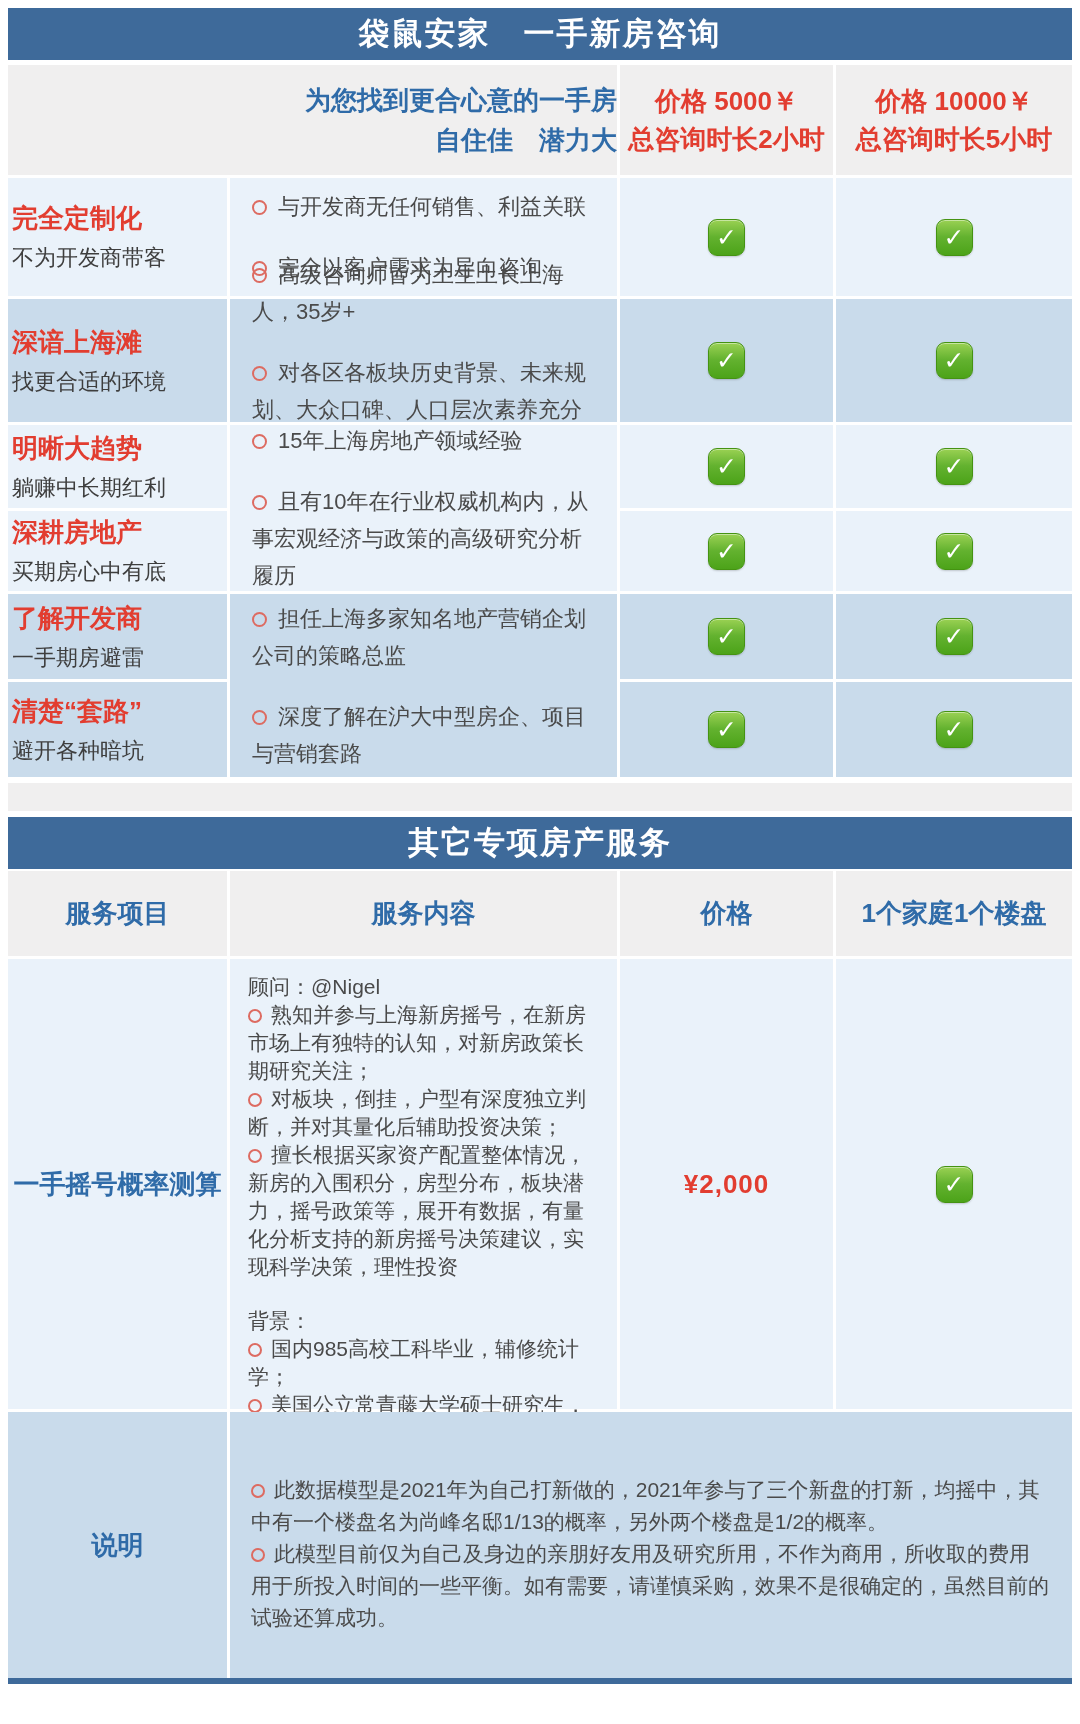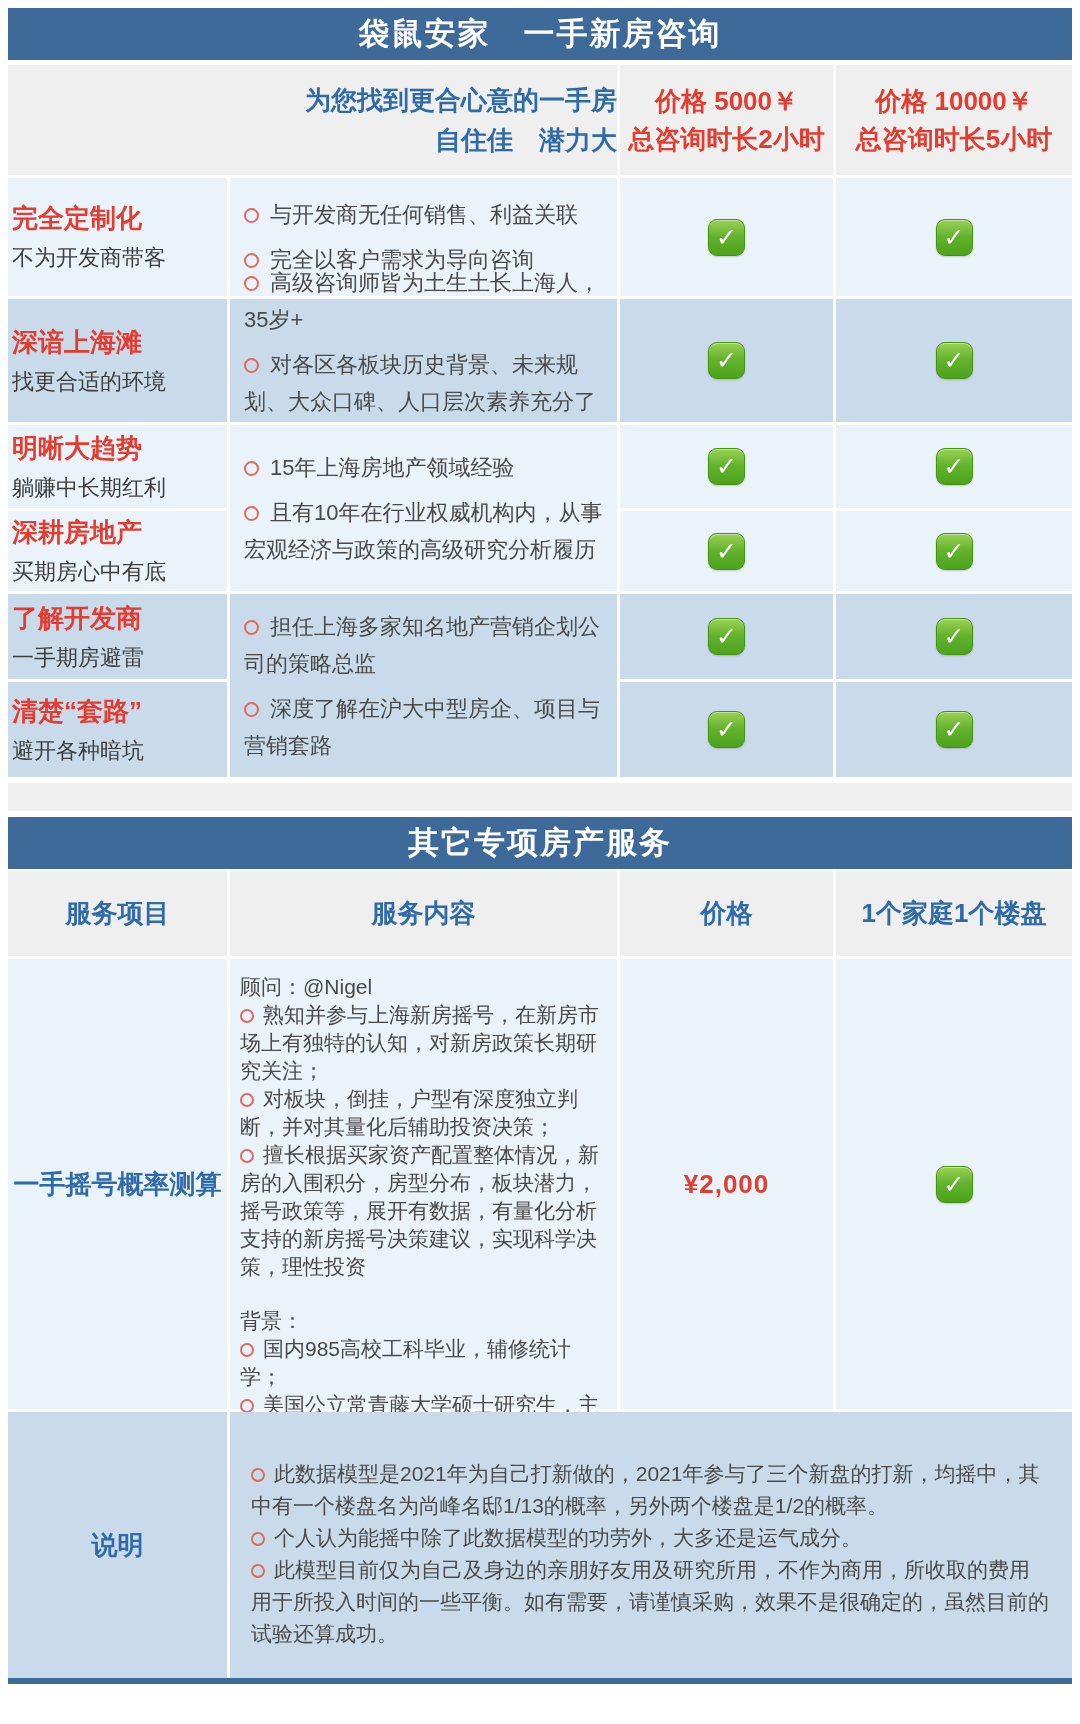--- a/index.html
+++ b/index.html
@@ -43,40 +43,40 @@
   }
   .hmerged .ln{color:var(--blue);font-size:26px;font-weight:bold;line-height:40px;}
   .hprice{flex-direction:column;justify-content:center;align-items:center;text-align:center;}
   .hprice .ln{color:var(--red);font-size:26px;font-weight:bold;line-height:38px;}
   
   .lab{flex-direction:column;align-items:flex-start;justify-content:center;text-align:center;padding:0 4px;}
   .lab .t{color:var(--red);font-size:26px;font-weight:bold;line-height:30px;}
   .lab .s{color:#3e3e3e;font-size:22px;margin-top:12px;line-height:26px;}
   
   .cnt{flex-direction:column;justify-content:center;padding:6px 10px 6px 10px;}
-  .cnt p{margin:4px;font-size:22px;line-height:37px;color:var(--txt);}
+  .cnt p{margin:12px;font-size:22px;line-height:37px;color:var(--txt);}
   .ring{
     display:inline-block;width:15px;height:15px;border:2px solid var(--ring);
     border-radius:50%;margin-right:11px;vertical-align:-1px;
   }
   
   .ck{align-items:center;justify-content:center;}
   .chk{
     width:37px;height:37px;border-radius:9px;
     background:linear-gradient(180deg,#9ad153 0%,#63b22f 48%,#4ca319 100%);
     border:1px solid #459312;
     box-shadow:inset 0 1px 0 rgba(255,255,255,.45),0 1px 2px rgba(0,0,0,.18);
     color:#fff;font-size:25px;font-weight:bold;
     display:flex;align-items:center;justify-content:center;
   }
   
   .h2c{align-items:center;justify-content:center;color:var(--blue);font-size:26px;font-weight:bold;}
   .svcLab{flex-direction:column;align-items:center;justify-content:center;text-align:center;
           color:var(--blue);font-size:26px;font-weight:bold;}
-  .svcCnt{flex-direction:column;justify-content:flex-start;padding:14px 16px 0 10px;}
+  .svcCnt{flex-direction:column;justify-content:flex-start;padding:14px 16px 0 18px;}
   .svcCnt p{margin:0;font-size:21px;line-height:28px;color:var(--txt);}
   .svcCnt .ring{width:14px;height:14px;margin-right:9px;vertical-align:-1px;}
   .bgLabel{margin-top:26px !important;}
   .priceCell{align-items:center;justify-content:center;color:var(--red);
              font-size:26px;font-weight:600;letter-spacing:1px;}
   .noteCnt{flex-direction:column;justify-content:center;padding:18px 22px 0 21px;}
   .noteCnt p{margin:0;font-size:21px;line-height:32px;color:var(--txt);}
   .noteCnt .ring{width:14px;height:14px;margin-right:9px;vertical-align:-1px;}
   .footerbar{height:6px;background:var(--bar-blue);}
 </style>
@@ -217,19 +217,18 @@
     </div>
     <div class="c bgL ck" style="grid-area:2/4/3/5">
         <div class="chk">✓</div>
       </div>
 
     <div class="c bgD svcLab" style="grid-area:3/1/4/2">
       <span>说明</span>
     </div>
     <div class="c bgD noteCnt" style="grid-area:3/2/4/5">
       <p><span class="ring"></span><span>此数据模型是2021年为自己打新做的，2021年参与了三个新盘的打新，均摇中，其中有一个楼盘名为尚峰名邸1/13的概率，另外两个楼盘是1/2的概率。</span></p>
-      <p><span class="ring"></span><span>个人认为能摇中除了此数据模型的功劳外，大多还是运气成分。</span></p>
       <p><span class="ring"></span><span>此模型目前仅为自己及身边的亲朋好友用及研究所用，不作为商用，所收取的费用用于所投入时间的一些平衡。如有需要，请谨慎采购，效果不是很确定的，虽然目前的试验还算成功。</span></p>
     </div>
   </div>
 
   <div class="footerbar"></div>
 </div>
 
 </body></html>

